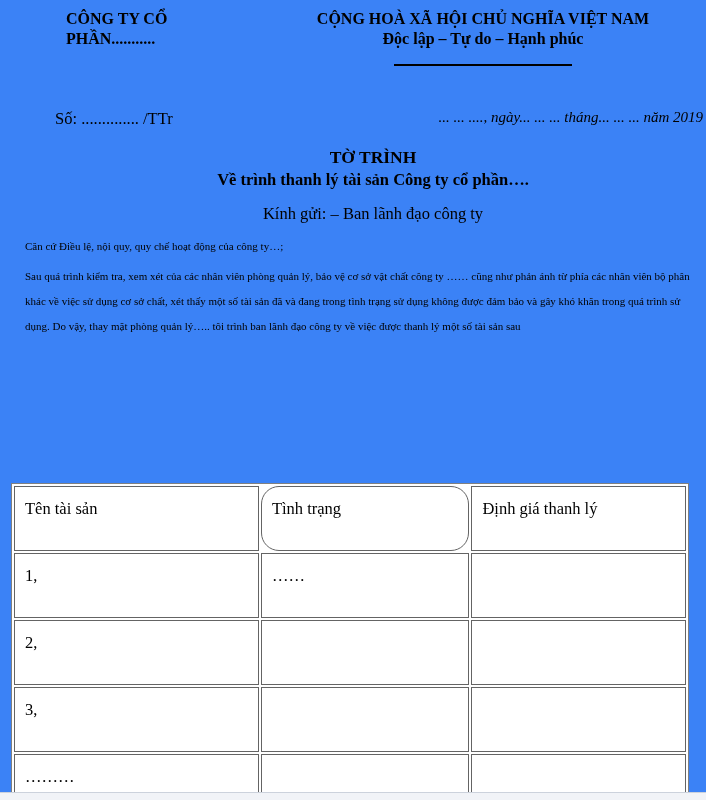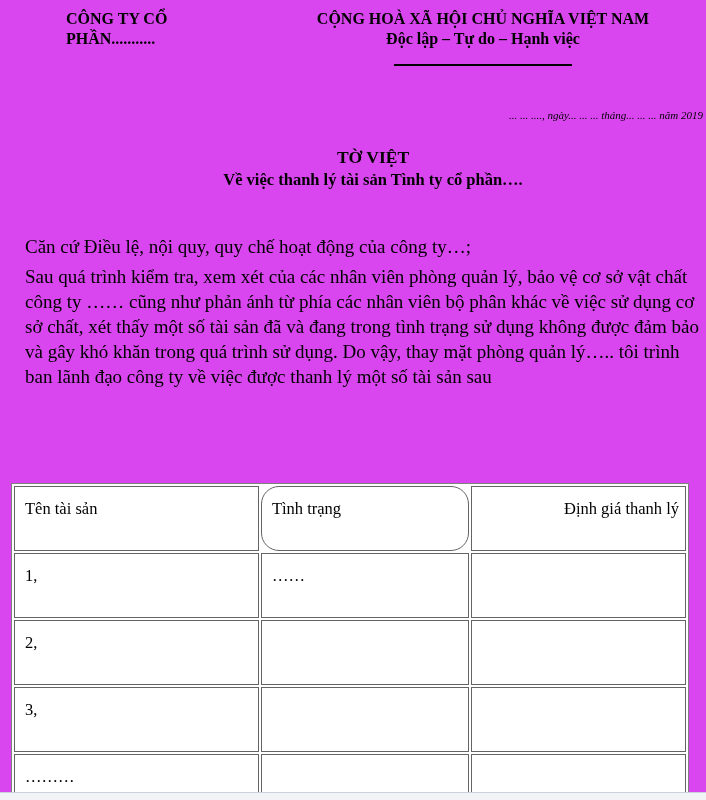--- a/index.html
+++ b/index.html
@@ -1,21 +1,21 @@
 <!DOCTYPE html>
 <html><head>
 <meta charset="utf-8">
 <style>
   html, body { margin: 0; padding: 0; background: #ffffff; }
   body {
     width: 706px; height: 800px; overflow: hidden; position: relative;
     font-family: "Liberation Serif", "DejaVu Serif", serif;
     color: #000;
   }
-  .page { position: absolute; inset: 0; background: #d946ef; }
+  .page { position: absolute; inset: 0; background: #3b82f6; }
 
   
   .hdr-left {
     position: absolute; left: 66px; top: 9px; width: 158px;
     font-weight: bold; font-size: 16px; line-height: 20px;
     text-align: left;
   }
   .hdr-right {
     position: absolute; left: 270px; top: 9px; width: 426px;
     text-align: center; font-weight: bold; font-size: 16px; line-height: 20px; font-family: Liberation Serif, serif;
@@ -25,82 +25,84 @@
     margin: 15px auto 0 auto;
   }
 
   
   .doc-number {
     position: absolute; left: 55px; top: 109px;
     font-size: 16.5px; white-space: nowrap;
   }
   .date-line {
     position: absolute; right: 3px; top: 109px;
-    font-size: 11px; font-style: italic; white-space: nowrap;
+    font-size: 15px; font-style: italic; white-space: nowrap;
   }
 
   
   .title-block {
     position: absolute; left: 40px; top: 147px; width: 666px;
     text-align: center;
   }
   .title-main { font-size: 17.5px; font-weight: bold; line-height: 20px; }
   .title-sub  { font-size: 16.5px; font-weight: bold; line-height: 20px; margin-top: 3px; }
   .recipient  { font-size: 16.5px; font-weight: normal; margin-top: 14px; }
 
   
   .body-text {
     position: absolute; left: 25px; top: 234px; width: 676px;
-    font-size: 19px; line-height: 25px; text-align: left;
+    font-size: 11px; line-height: 25px; text-align: left;
   }
   .body-text p { margin: 0 0 5px 0; }
 
   
   table.asset-table {
     position: absolute; left: 11px; top: 483px;
     width: 678px; table-layout: fixed;
     border-collapse: separate; border-spacing: 2px;
     border: 1px solid #808080;
     background: #fff;
   }
   table.asset-table td {
     border: 1px solid #646464;
     height: 65px; box-sizing: border-box;
     vertical-align: top; padding: 12px 6px 16px 10px;
     font-size: 16.5px; background: #fff;
   }
   .col-1 { width: 242px; }
   .col-2 { width: 206px; border-radius: 18px; }
-  .col-3 { width: 212px; text-align: right; }
+  .col-3 { width: 212px; }
 
   
   .bottom-strip {
     position: absolute; left: 0; bottom: 0; width: 706px; height: 7px;
     background: #f1f3f7; border-top: 1px solid #ccd2dc; z-index: 5;
   }
 </style>
 </head>
 <body>
 
 <div class="page">
 
   <div class="hdr-left">CÔNG TY CỔ PHẦN...........</div>
 
   <div class="hdr-right">
     <div>CỘNG HOÀ XÃ HỘI CHỦ NGHĨA VIỆT NAM</div>
-    <div>Độc lập – Tự do – Hạnh việc</div>
+    <div>Độc lập – Tự do – Hạnh phúc</div>
     <hr class="hdr-rule">
   </div>
 
+  <div class="doc-number">Số: .............. /TTr</div>
 
   <div class="date-line">... ... ...., ngày... ... ... tháng... ... ... năm 2019</div>
 
   <div class="title-block">
-    <div class="title-main">TỜ VIỆT</div>
-    <div class="title-sub">Về việc thanh lý tài sản Tình ty cổ phần….</div>
+    <div class="title-main">TỜ TRÌNH</div>
+    <div class="title-sub">Về trình thanh lý tài sản Công ty cổ phần….</div>
+    <div class="recipient">Kính gửi: – Ban lãnh đạo công ty</div>
   </div>
 
   <div class="body-text">
     <p>Căn cứ Điều lệ, nội quy, quy chế hoạt động của công ty…;</p>
     <p>Sau quá trình kiểm tra, xem xét của các nhân viên phòng quản lý, bảo vệ cơ sở vật chất công ty …… cũng như phản ánh từ phía các nhân viên bộ phân khác về việc sử dụng cơ sở chất, xét thấy một số tài sản đã và đang trong tình trạng sử dụng không được đảm bảo và gây khó khăn trong quá trình sử dụng. Do vậy, thay mặt phòng quản lý….. tôi trình ban lãnh đạo công ty về việc được thanh lý một số tài sản sau</p>
   </div>
 
   <table class="asset-table">
     <tbody>
       <tr>

